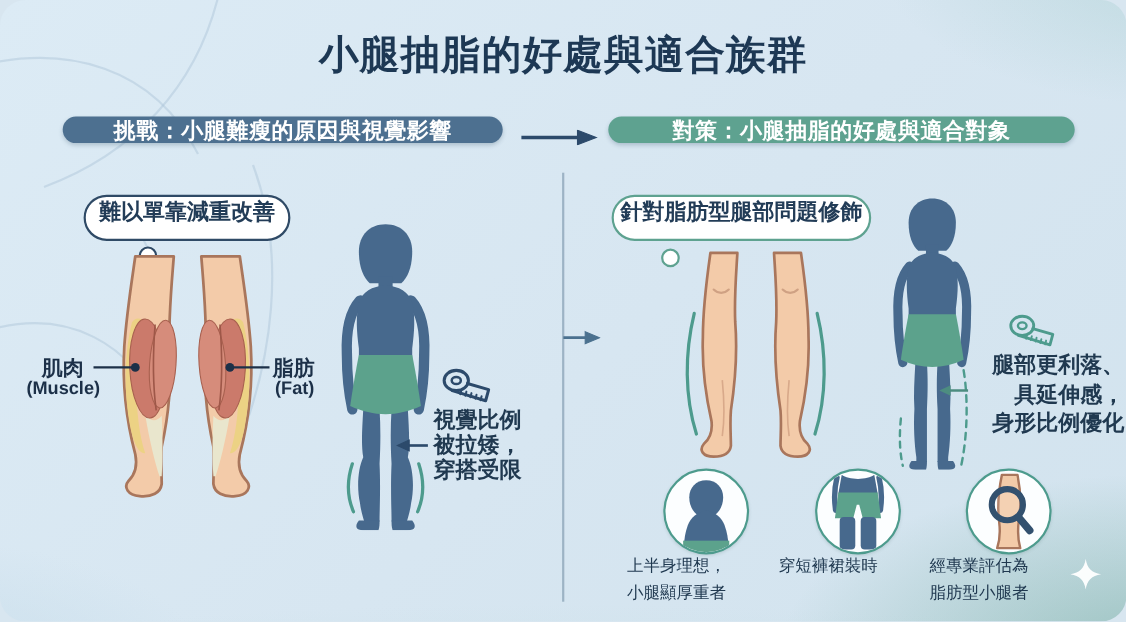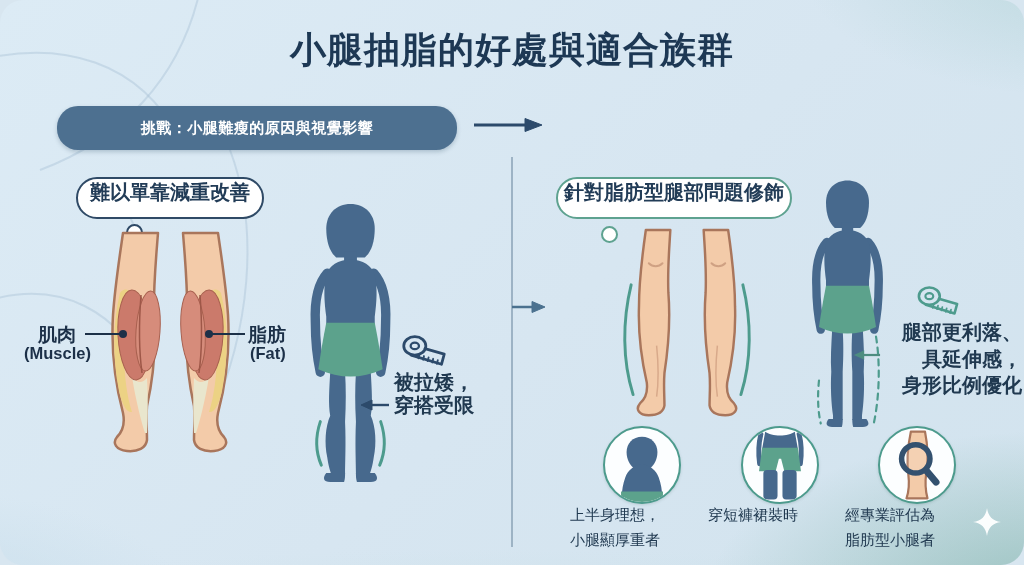--- a/index.html
+++ b/index.html
@@ -13,22 +13,22 @@
       radial-gradient(120% 28% at 50% 114%, rgba(195,222,226,.5), rgba(195,222,226,0) 60%),
       linear-gradient(135deg,#dcebf5 0%,#d7e6f1 55%,#d2e3ee 100%);
     border-radius: 23px;
   }
   .abs{position:absolute;}
   .title{
     left:0;top:26px;width:100%;text-align:center;
     font-size:36px;font-weight:700;letter-spacing:1px;color:var(--title-navy);
   }
   .pill{
-    height:44px;border-radius:21px;display:flex;align-items:center;justify-content:center;
-    color:#fff;font-size:15px;font-weight:700;letter-spacing:.5px;
+    height:24px;border-radius:21px;display:flex;align-items:center;justify-content:center;
+    color:#fff;font-size:20px;font-weight:700;letter-spacing:.5px;
     box-shadow:0 2px 4px rgba(40,70,95,.25);
   }
   .pill-left{left:57px;top:106px;width:400px;background:var(--challenge-pill);}
   .pill-right{left:553px;top:106px;width:424px;background:var(--solution-pill);}
   .bubble{
     height:38px;background:var(--bubble-bg);border-radius:21px;
     display:flex;justify-content:center;
     font-size:20px;font-weight:700;color:var(--text-navy);
   }
   .bubble-left{left:76px;top:177px;width:184px;border:2.5px solid #2f4a66;}
@@ -81,20 +81,21 @@
     <path class="wm" d="M120,200 C160,260 160,340 130,430"></path>
   </svg>
 
   <div class="abs title">小腿抽脂的好處與適合族群</div>
 
   <div class="abs pill pill-left">挑戰：小腿難瘦的原因與視覺影響</div>
   <svg class="abs" style="left:472px;top:118px;" width="72" height="14" viewBox="0 0 72 14">
     <line class="nav-arrow" x1="2" y1="7" x2="55" y2="7" stroke-width="3.2"></line>
     <polygon class="nav-arrow" points="53,0.5 70,7 53,13.5"></polygon>
   </svg>
+  <div class="abs pill pill-right">對策：小腿抽脂的好處與適合對象</div>
 
   <div class="abs divider"></div>
   <svg class="abs" style="left:512px;top:300px;" width="34" height="14" viewBox="0 0 34 14">
     <line class="slate-arrow" x1="0" y1="7" x2="22" y2="7" stroke-width="2.5"></line>
     <polygon class="slate-arrow" points="20,1.5 33,7 20,12.5"></polygon>
   </svg>
 
   <div class="abs bubble bubble-left">
     <span>難以單靠減重改善</span>
   </div>
@@ -157,20 +158,21 @@
       <ellipse cx="15" cy="14" rx="4.5" ry="3.5" stroke-width="2.5"></ellipse>
       <path d="M26,17 L47,23 L44,34 L11,24"></path>
       <path d="M19,27.5 L20,23.5 M24,29 L25,25 M29,30.5 L30,26.5 M34,32 L35,28 M39,33.5 L40,29.5" stroke-width="2"></path>
     </g>
   </svg>
   <svg class="abs" style="left:360px;top:399px;" width="30" height="12" viewBox="0 0 30 12">
     <line class="nav-arrow" x1="29" y1="6" x2="10" y2="6" stroke-width="2.4"></line>
     <polygon class="nav-arrow" points="12,1 1,6 12,11"></polygon>
   </svg>
   <div class="abs cap cap-left">
+    <div>視覺比例</div>
     <div>被拉矮，</div>
     <div>穿搭受限</div>
   </div>
 
   <div class="abs bubble bubble-right">
     <span>針對脂肪型腿部問題修飾</span>
   </div>
   <div class="abs tail-dot tail-right"></div>
 
   <svg class="abs" style="left:612px;top:228px;" width="150" height="196" viewBox="0 0 150 200">

